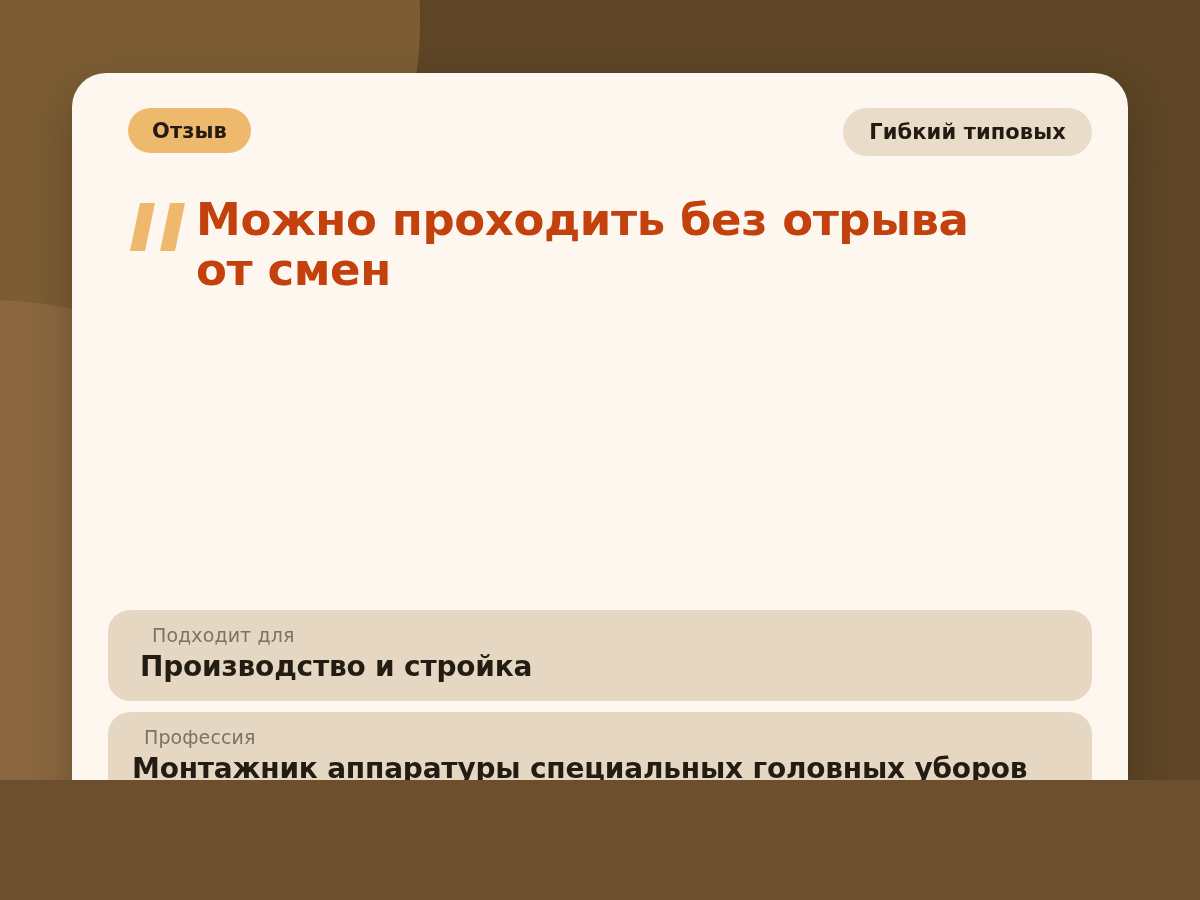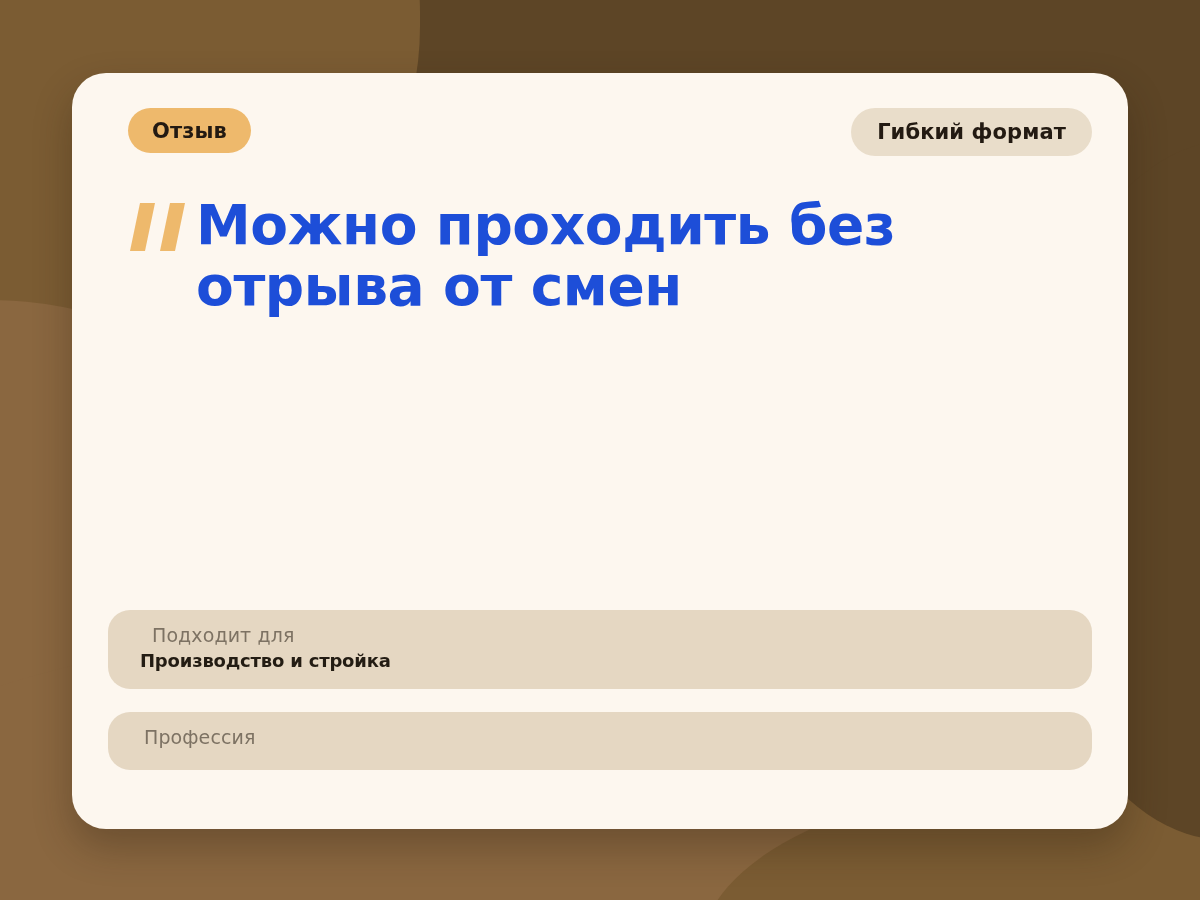--- a/index.html
+++ b/index.html
@@ -10,21 +10,21 @@
     width: 1200px;
     height: 900px;
     overflow: hidden;
     font-family: "DejaVu Sans", sans-serif;
     background: #6b4f2e;
   }
 
   #stage {
     position: relative;
     width: 1200px;
-    height: 900px;
+    height: 780px;
     overflow: hidden;
     background: #6f5330;
   }
 
   
   .bg-layer {
     position: absolute;
     inset: 0;
     overflow: hidden;
   }
@@ -146,24 +146,24 @@
   .quote-mark {
     position: absolute;
     left: 0;
     top: 8px;
     width: 62px;
     height: 48px;
   }
   .headline {
     margin: 0;
     padding-left: 68px;
-    font-size: 55px;
+    font-size: 45px;
     line-height: 1.11;
     font-weight: bold;
-    color: #1d4ed8;
+    color: #c2410c;
     letter-spacing: -0.4px;
   }
 
   
   .body-text {
     position: absolute;
     left: 56px;
     top: 255px;
     width: 900px;
     margin: 0;
@@ -198,21 +198,21 @@
   .info-card-2 { top: 639px; padding-left: 24px; }
 
   .info-label {
     margin: 0 0 4px 12px;
     font-size: 19px;
     color: #7d7263;
     letter-spacing: 0.1px;
   }
   .info-value {
     margin: 0;
-    font-size: 18px;
+    font-size: 28px;
     font-weight: bold;
     color: #231c13;
     line-height: 1.18;
     letter-spacing: -0.2px;
   }
 </style>
 </head>
 <body>
 
 <div id="stage">
@@ -224,39 +224,40 @@
     <div class="blob blob-bottom"></div>
     <div class="blob blob-bottomright"></div>
     <div class="blob blob-rightedge"></div>
   </div>
 
   <div id="card">
     <div class="card-inner">
 
       <div class="header-row">
         <div class="badge badge-primary">Отзыв</div>
-        <div class="badge badge-secondary">Гибкий формат</div>
+        <div class="badge badge-secondary">Гибкий типовых</div>
       </div>
 
       <div class="headline-block">
         <svg class="quote-mark" viewBox="0 0 62 48" aria-hidden="true">
           <path d="M12 0 L27 0 L17 48 L2 48 Z" fill="#eeb96c"></path>
           <path d="M42 0 L57 0 L47 48 L32 48 Z" fill="#eeb96c"></path>
         </svg>
         <h1 class="headline">Можно проходить без отрыва от смен</h1>
       </div>
 
 
       <p class="author">Сергей М.</p>
 
       <div class="info-card info-card-1">
         <p class="info-label">Подходит для</p>
         <p class="info-value">Производство и стройка</p>
       </div>
 
       <div class="info-card info-card-2">
         <p class="info-label">Профессия</p>
+        <p class="info-value">Монтажник аппаратуры специальных головных уборов</p>
       </div>
 
     </div>
   </div>
 
 </div>
 
 </body></html>

